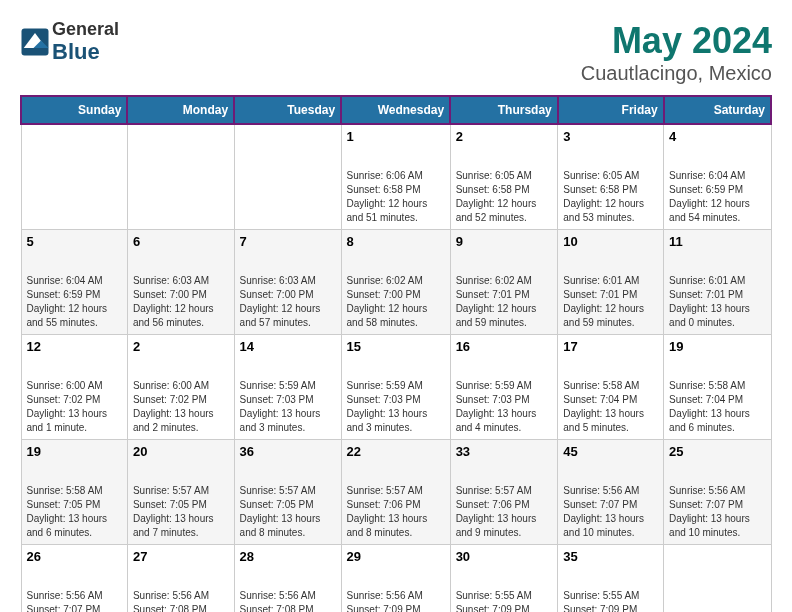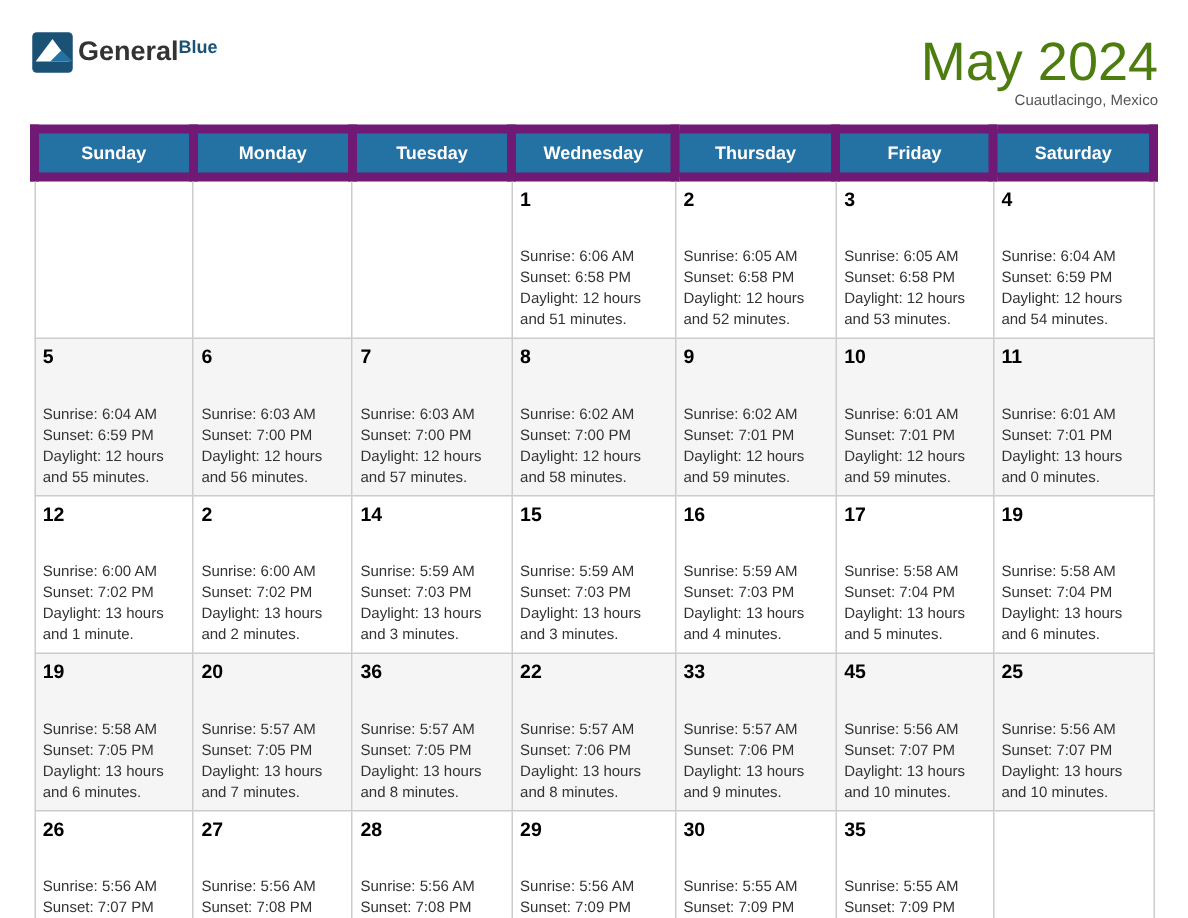--- a/index.html
+++ b/index.html
@@ -15,63 +15,63 @@
       justify-content: space-between;
       align-items: flex-start;
       margin-bottom: 10px;
     }
     .logo {
       display: flex;
       align-items: center;
     }
     .logo-text {
       display: flex;
-      flex-direction: row;
+      flex-direction: column;
       line-height: 1.1;
     }
     .logo-general {
       font-size: 18px;
       font-weight: bold;
       color: #333;
     }
     .logo-blue {
-      font-size: 12px;
+      font-size: 22px;
       font-weight: bold;
       color: #1a5276;
     }
     .logo-icon {
       width: 30px;
       height: 30px;
       margin-right: 2px;
     }
     .title-section {
       text-align: right;
     }
     .month-title {
       font-size: 36px;
-      font-weight: normal;
-      color: #4d7c0f;
+      font-weight: bold;
+      color: #0f766e;
     }
     .subtitle {
-      font-size: 10px;
+      font-size: 20px;
       color: #555;
     }
     .calendar-table {
       width: 100%;
       border-collapse: collapse;
       font-size: 11px;
     }
     .calendar-table th {
       background-color: #2471a3;
       color: white;
-      text-align: center;
+      text-align: right;
       padding: 6px 5px;
       font-size: 12px;
       font-weight: bold;
-      border: 6px solid #701a75;
+      border: 2px solid #701a75;
     }
     .calendar-table td {
       border: 1px solid #ccc;
       vertical-align: top;
       padding: 4px 5px;
       width: 113px;
       min-height: 80px;
       background: #fff;
     }
     .calendar-table tr:nth-child(even) td {

